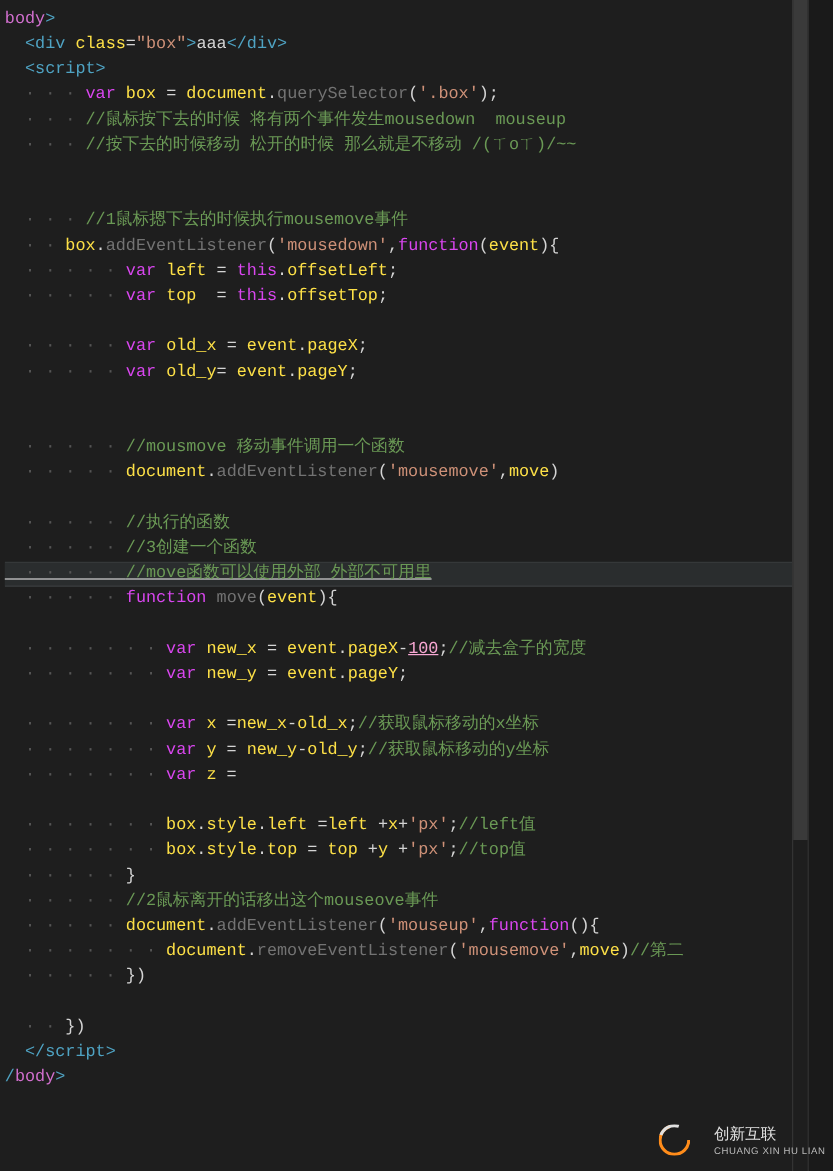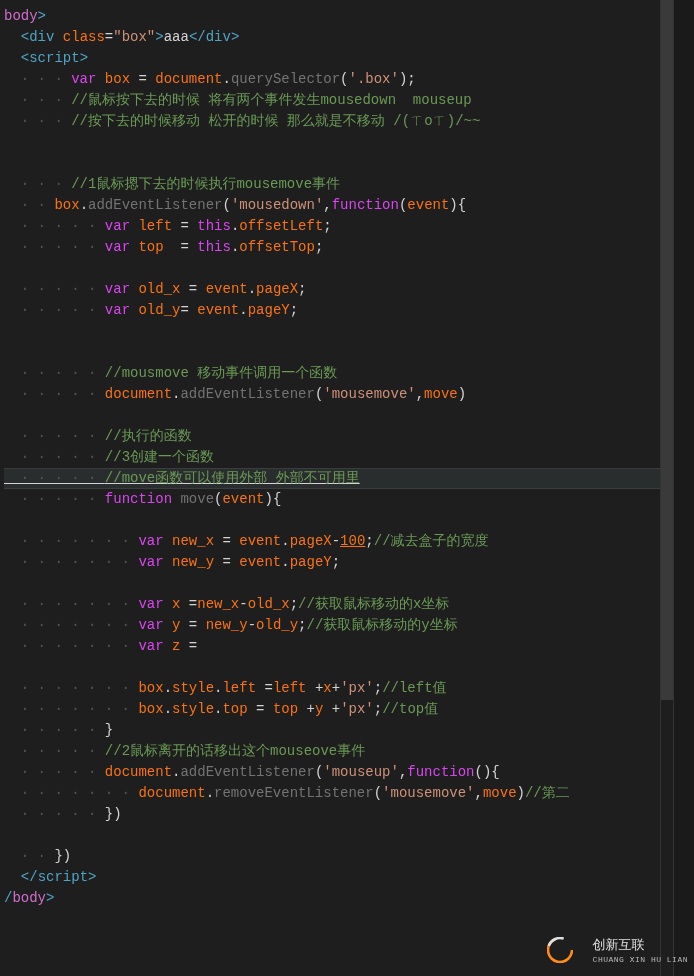--- a/index.html
+++ b/index.html
@@ -50,40 +50,40 @@
     height: 21px;
   }
   .hl-line {
     background: #2a2d2e;
     box-shadow: inset 0 1px 0 #3a3d3e, inset 0 -1px 0 #3a3d3e;
     text-decoration: underline;
   }
   
   .pnk { color: #d16fce; }      
   .tag { color: #4fa3c3; }      
-  .attr { color: #f97316; }     
+  .attr { color: #fde047; }     
   .str { color: #ce9178; }      
   .kw  { color: #d946ef; }      
   .fn  { color: #737373; }      
   .cmt { color: #6a9955; }      
   .pln { color: #d4d4d4; }      
-  .num { color: #f97316; text-decoration: underline; }
+  .num { color: #f9a8d4; text-decoration: underline; }
   .logo {
     position: absolute;
     right: 6px;
     bottom: 10px;
     color: #e0e0e0;
     font-family: "Microsoft YaHei", sans-serif;
     font-size: 13px;
     display: flex;
     align-items: center;
     gap: 20px;
   }
   .logo svg { width: 26px; height: 26px; }
-  .logo .sub { font-size: 8px; letter-spacing: 0.5px; color:#bbb; display:block;font-family:Liberation Mono, monospace; }
+  .logo .sub { font-size: 8px; letter-spacing: 0.5px; color:#bbb; display:block; }
   .minimap-edge {
     position:absolute;
     top:0; right:0;
     width:20px; height:976px;
     background:#1a1a1a;
   }
   .dot { color:#555; }
 </style>
 </head>
 <body>

